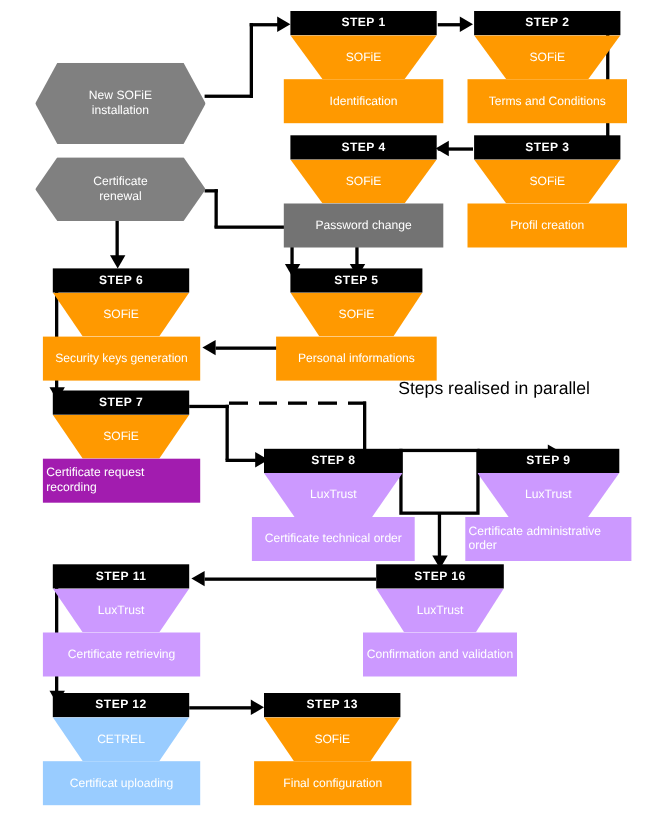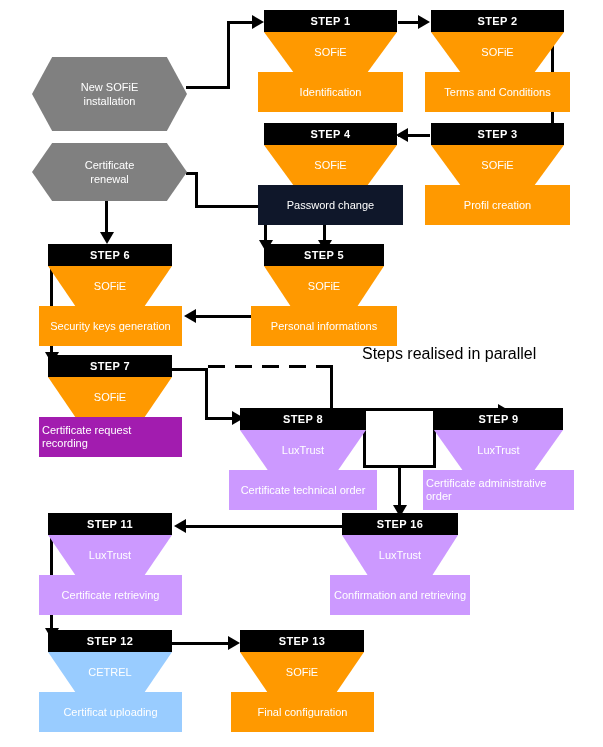--- a/index.html
+++ b/index.html
@@ -167,21 +167,21 @@
       </div>
   </div>
 
   <div class="step" style="left:264px;top:123px;width:133px;height:102px;">
     <div class="hdr" style="width:133px;">
         <span>STEP 4</span>
       </div>
     <div class="trap" style="width:133px;background:#FF9900;">
         <span>SOFiE</span>
       </div>
-    <div class="base" style="left:-6px;top:62px;width:145px;background:#0f172a;">
+    <div class="base" style="left:-6px;top:62px;width:145px;background:#737373;">
         <span>Password change</span>
       </div>
   </div>
 
   <div class="step" style="left:264px;top:244px;width:120px;height:102px;">
     <div class="hdr" style="width:120px;">
         <span>STEP 5</span>
       </div>
     <div class="trap" style="width:120px;background:#FF9900;">
         <span>SOFiE</span>
@@ -240,21 +240,21 @@
   </div>
 
   <div class="step" style="left:342px;top:513px;width:116px;height:102px;">
     <div class="hdr" style="width:116px;">
         <span>STEP 16</span>
       </div>
     <div class="trap" style="width:116px;background:#CC99FF;">
         <span>LuxTrust</span>
       </div>
     <div class="base" style="left:-12px;top:62px;width:140px;background:#CC99FF;">
-        <span>Confirmation and retrieving</span>
+        <span>Confirmation and validation</span>
       </div>
   </div>
 
   <div class="step" style="left:48px;top:513px;width:124px;height:102px;">
     <div class="hdr" style="width:124px;">
         <span>STEP 11</span>
       </div>
     <div class="trap" style="width:124px;background:#CC99FF;">
         <span>LuxTrust</span>
       </div>

